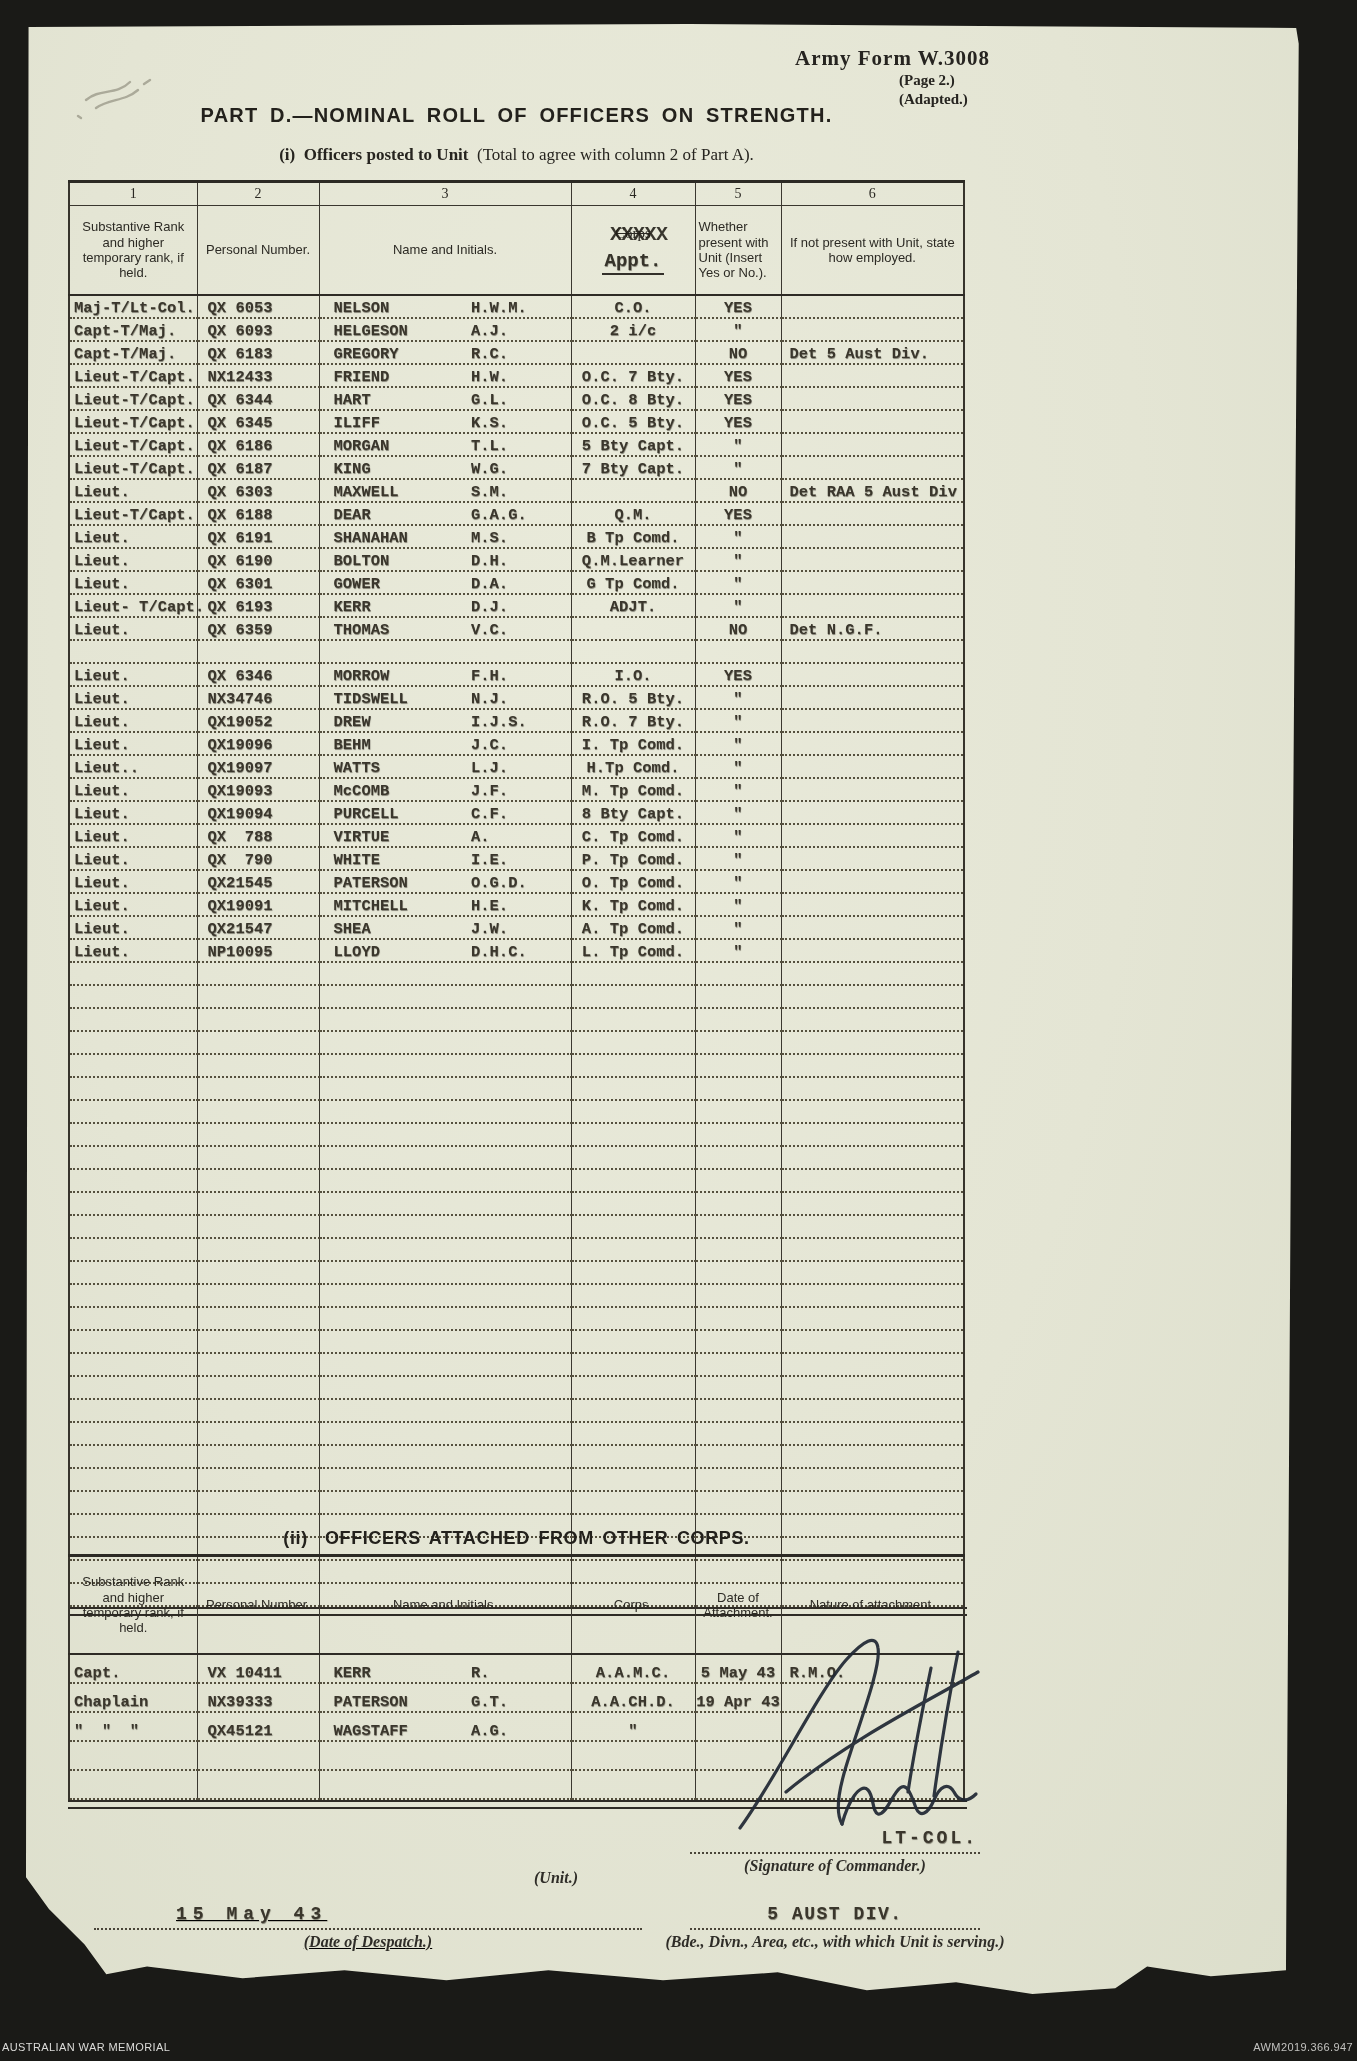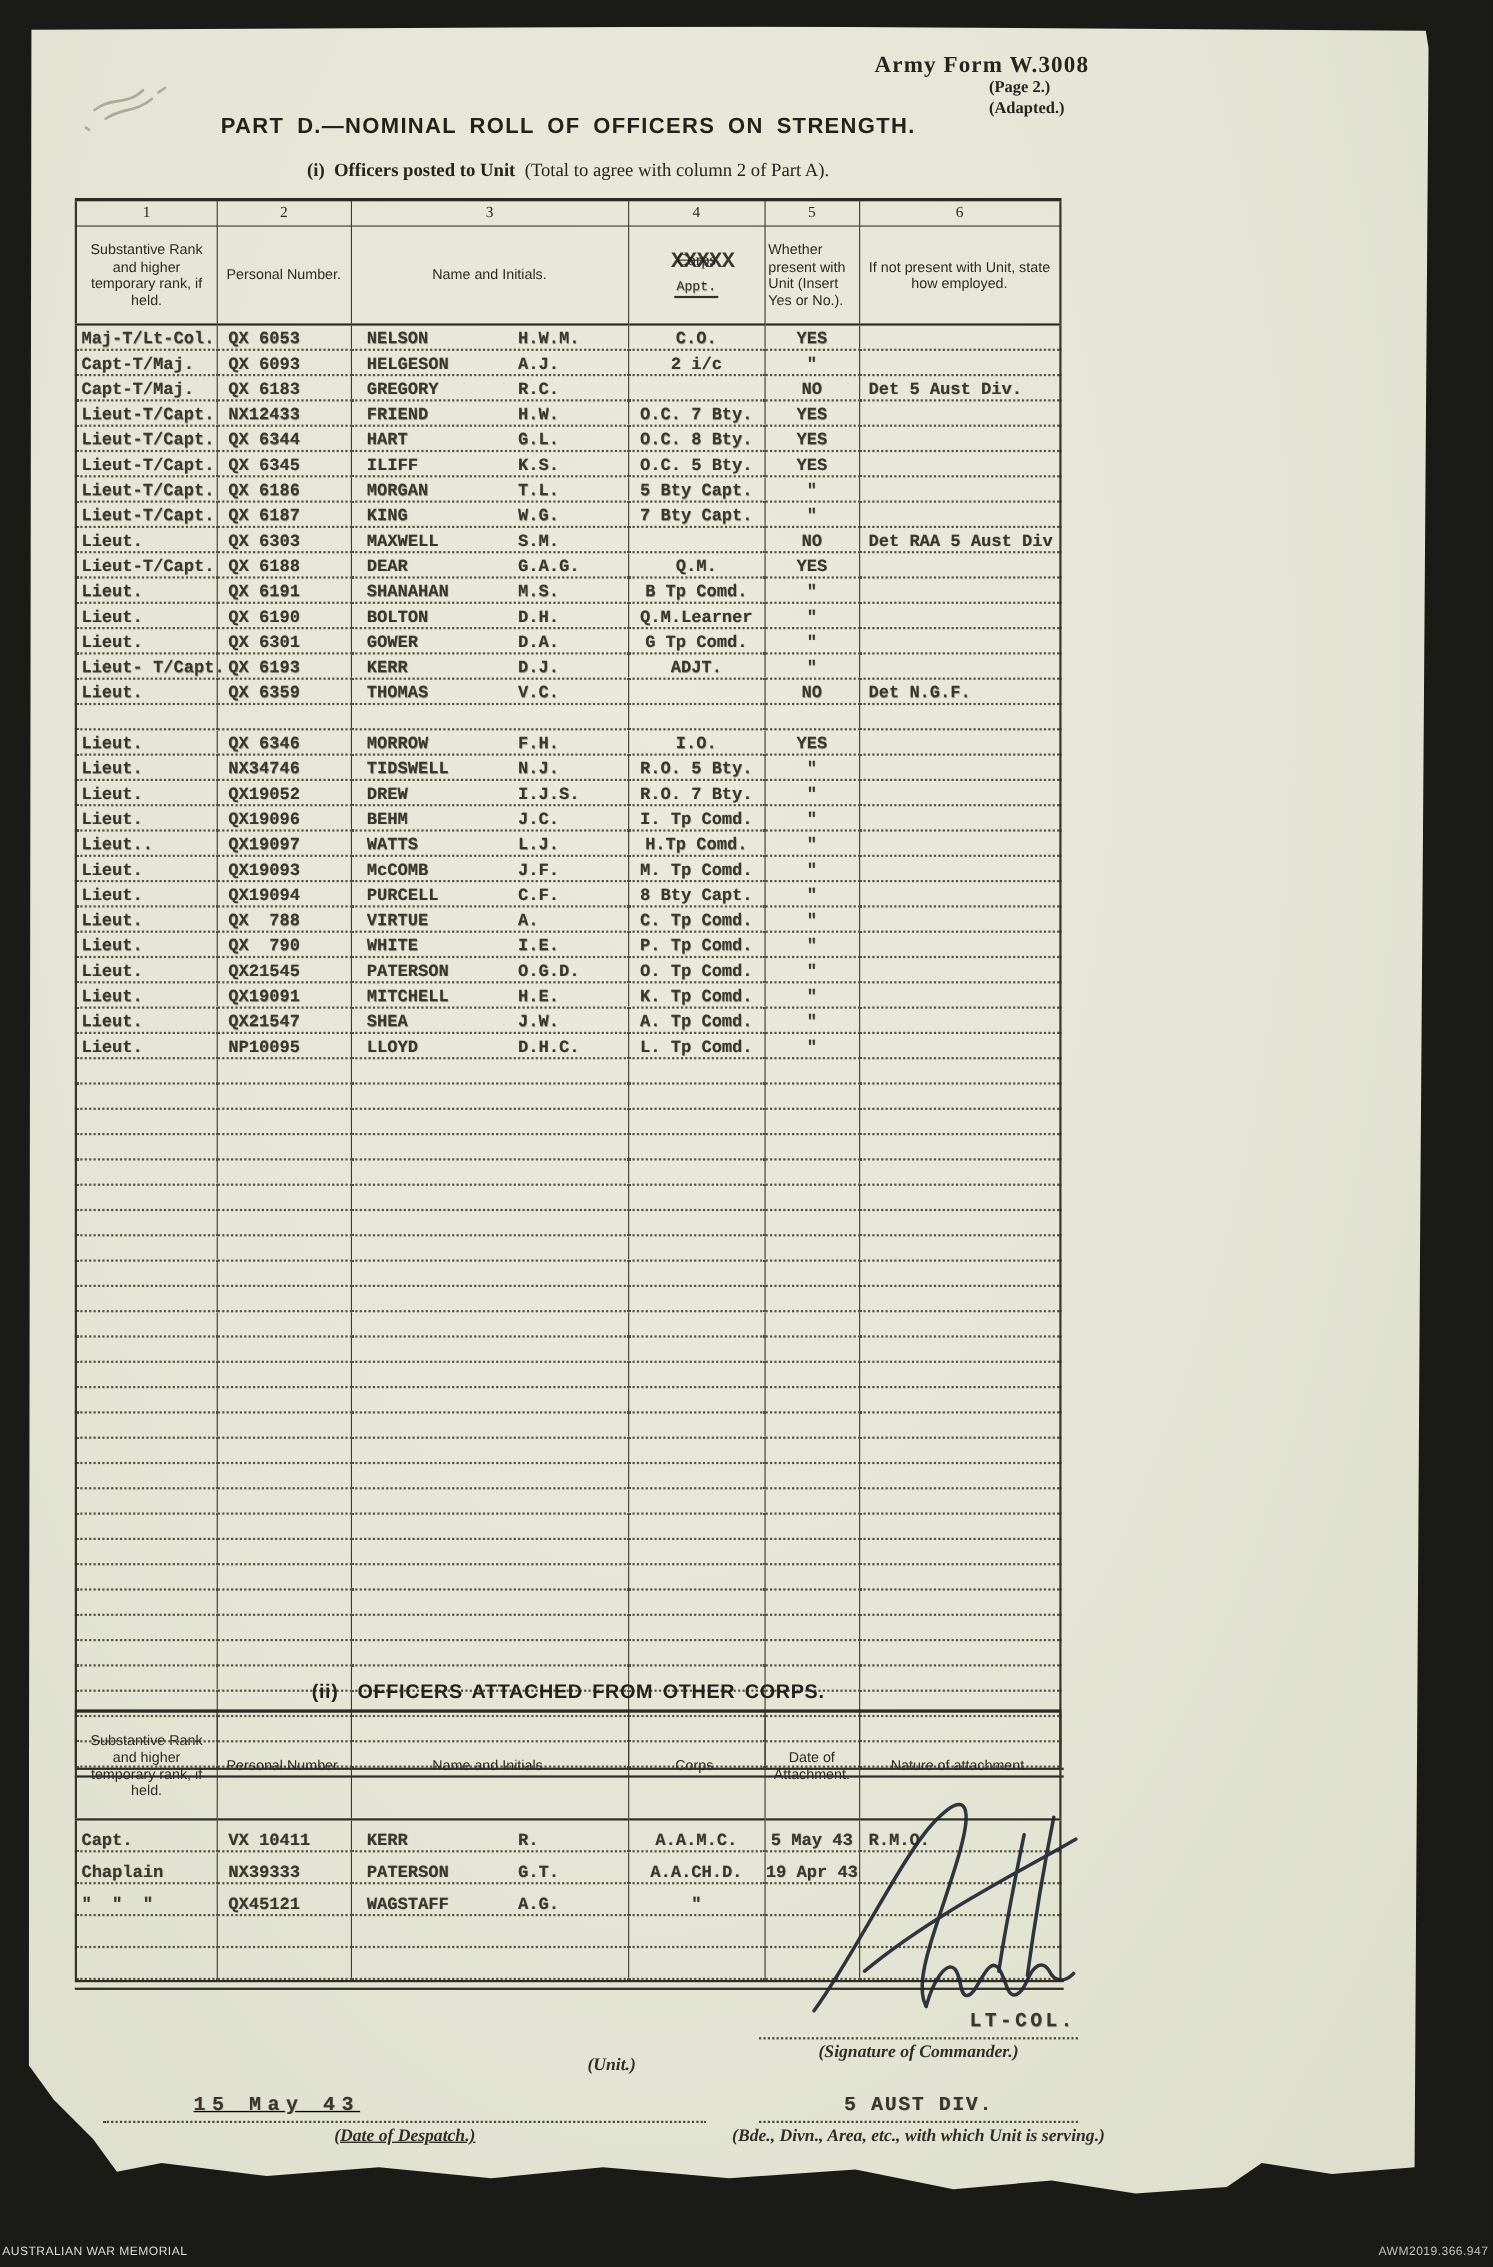--- a/index.html
+++ b/index.html
@@ -56,21 +56,21 @@
   td.c3 .sn { display:inline-block; width:58%; }
   td.c4, td.c5 { text-align:center; }
   .dblline { border-top:2.5px solid #2e2b25; border-bottom:2.5px solid #2e2b25; height:5px; width:899px; }
   
   .corpsbox { display:flex; flex-direction:column; align-items:center; gap:7px; }
   .struckwrap { position:relative; display:inline-block; }
   .struckword { font-family:"Liberation Serif", serif; font-size:15px; color:#2c2a24;
     text-decoration:line-through; }
   .xover { position:absolute; left:-5px; top:-2px; font-family:Liberation Mono, monospace;
     font-weight:700; font-size:20px; letter-spacing:-0.5px; color:rgba(32,29,22,0.88); }
-  .apptword { font-family:"Liberation Mono",monospace; font-weight:400; font-size:12px;
+  .apptword { font-family:"Liberation Mono",monospace; font-weight:700; font-size:19px;
     color:#36332a; border-bottom:2.5px solid #33302a; padding:0 2px 1px 2px;
     text-shadow:0.4px 0.5px 0.7px rgba(40,35,25,0.5); }
   
   .sec2-title { position:absolute; left:42px; top:1504px; width:897px; text-align:center;
     font-size:18px; font-weight:700; letter-spacing:0.6px; word-spacing:3px; color:#23211c; }
   
   .field { position:absolute; }
   .fval { border-bottom:2px dotted #4a4539; height:28px; display:block;
     font-size:18px; letter-spacing:3px; line-height:28px; }
   .flabel { margin-top:3px; font-family:"Liberation Serif", serif; font-style:italic;

